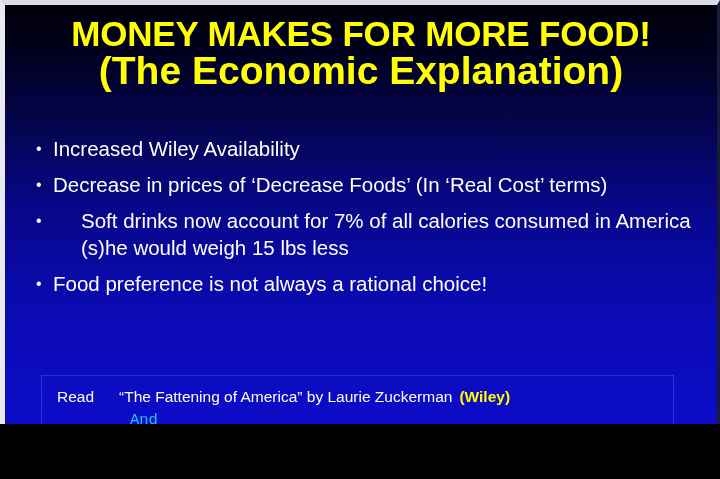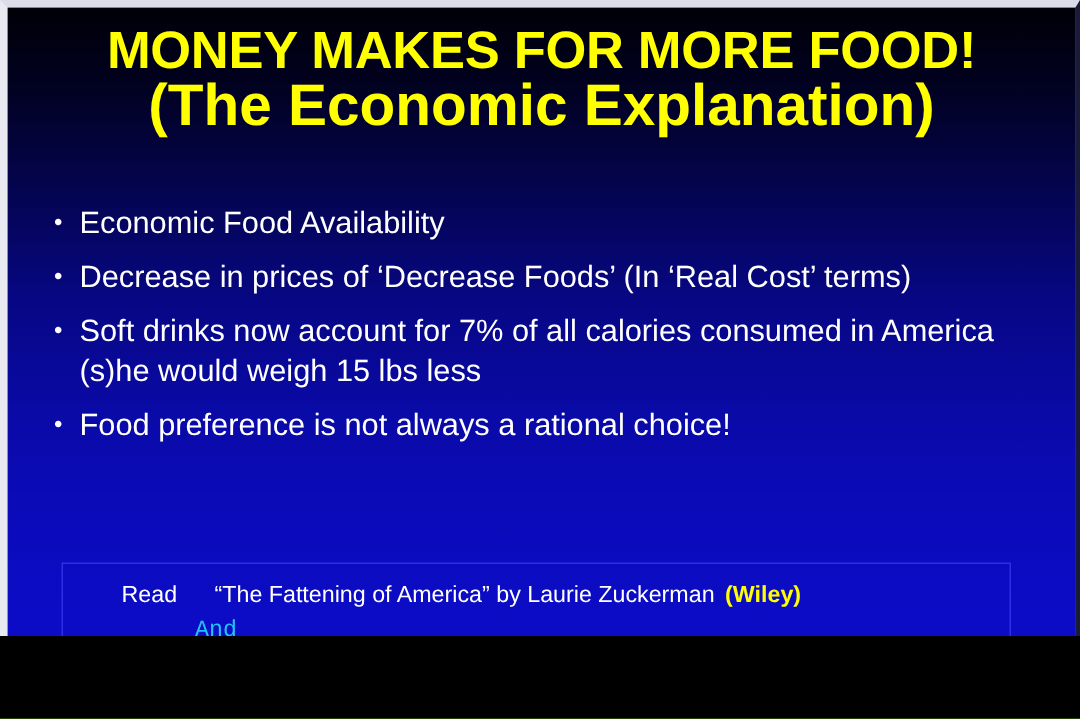--- a/index.html
+++ b/index.html
@@ -102,20 +102,21 @@
     text-align: left;
     padding-left: 5px;
     box-sizing: border-box;
   }
   .bullet-text {
     flex: 1 1 auto;
   }
   .subline {
     display: block;
     text-indent: 0;
+    margin-left: 28px;
   }
   .subline-dash {
     display: block;
     padding-left: 6px;
   }
 
   
   .ref-box {
     position: absolute;
     left: 36px;
@@ -126,21 +127,21 @@
     border: 1px solid #2e2ee8;
     background: transparent;
   }
   .ref-line {
     position: absolute;
     color: #ffffff;
     font-size: 15.5px;
     line-height: 19px;
     white-space: nowrap;
   }
-  .ref-line-1 { left: 15px;  top: 11px; margin-left: 24px; }
+  .ref-line-1 { left: 15px;  top: 11px; }
   .ref-line-2 { left: 88px;  top: 35px; font-family: Liberation Mono, monospace; }
   .ref-line-3 { left: 130px; top: 60px; }
 
   .ref-read-label {
     display: inline-block;
     min-width: 62px;
   }
   .pub {
     color: #ffff00;
     font-weight: bold;
@@ -160,21 +161,21 @@
 
     <div class="title-block">
       <div class="title-main">MONEY MAKES FOR MORE FOOD!</div>
       <div class="title-sub">(The Economic Explanation)</div>
     </div>
 
     <div class="body-list">
 
       <div class="bullet-row">
         <span class="bullet-marker">•</span>
-        <span class="bullet-text">Economic Food Availability</span>
+        <span class="bullet-text">Increased Wiley Availability</span>
       </div>
 
       <div class="bullet-row">
         <span class="bullet-marker">•</span>
         <span class="bullet-text">Decrease in prices of ‘Decrease Foods’ (In ‘Real Cost’ terms)</span>
       </div>
 
       <div class="bullet-row">
         <span class="bullet-marker">•</span>
         <span class="bullet-text">

